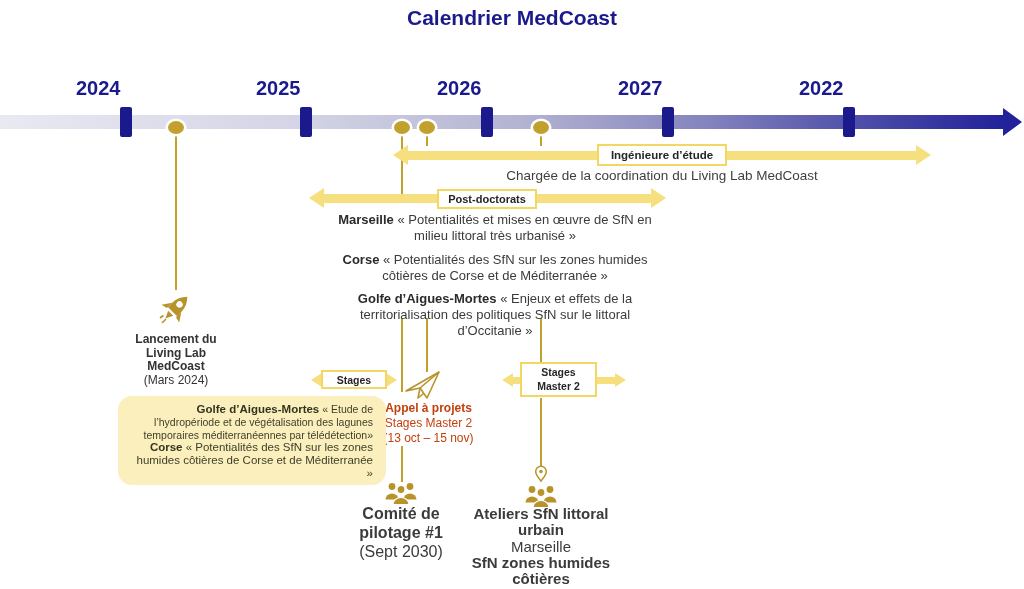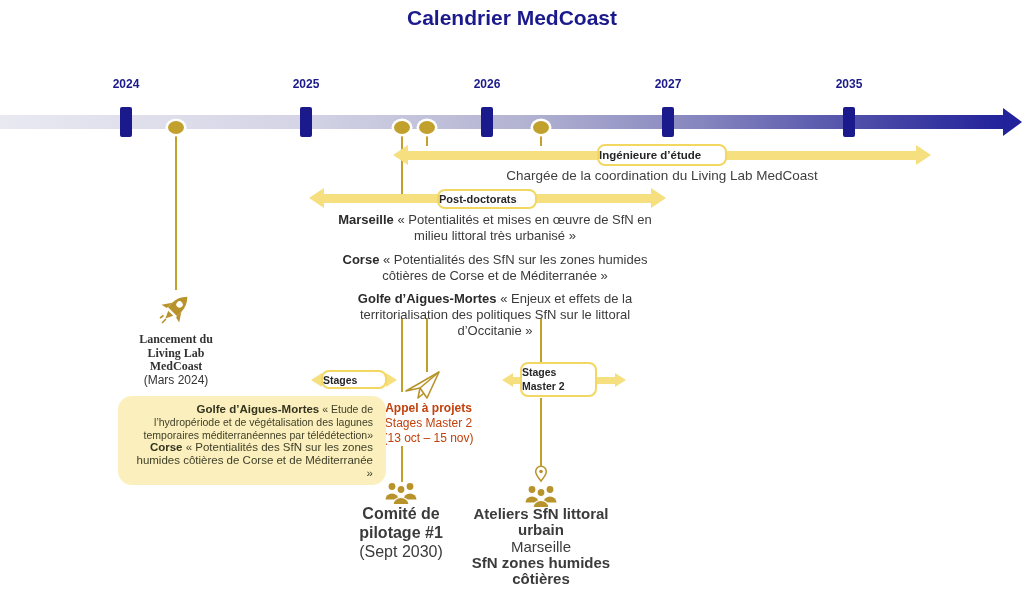--- a/index.html
+++ b/index.html
@@ -10,51 +10,51 @@
   .page-title{position:absolute;top:6px;left:0;width:1024px;text-align:center;
               font-size:21px;font-weight:bold;color:#1b1a8c;}
 
   
   .tl-bar{position:absolute;left:0;top:115px;width:1004px;height:14px;
           background:linear-gradient(90deg,#e9e9f2 0%,#d4d4e6 30%,#b3b3d2 52%,#8585bf 70%,#4646a6 88%,#22229b 100%);}
   .tl-head{position:absolute;left:1003px;top:108px;width:0;height:0;
            border-top:14px solid transparent;border-bottom:14px solid transparent;
            border-left:19px solid #22229b;}
   .tick{position:absolute;top:107px;width:12px;height:30px;background:#1b1a8c;border-radius:2px;z-index:3;}
-  .year{position:absolute;top:77px;width:100px;text-align:center;
-        font-size:12px;font-weight:bold;color:#1b1a8c;}
+  .year{position:absolute;top:77px;width:100px;text-align:left;
+        font-size:20px;font-weight:bold;color:#1b1a8c;}
 
   
   .dot{position:absolute;top:121px;width:16px;height:13px;border-radius:50%;
        background:#c2a02e;box-shadow:0 0 0 2.5px #ffffff;z-index:4;}
   .vline{position:absolute;width:2px;background:#c2a02e;z-index:1;}
 
   
   .da{position:absolute;display:flex;align-items:center;z-index:2;}
   .da .hl{width:0;height:0;border-top:10px solid transparent;border-bottom:10px solid transparent;border-right:15px solid #f6df7e;}
   .da .hr{width:0;height:0;border-top:10px solid transparent;border-bottom:10px solid transparent;border-left:15px solid #f6df7e;}
   .da .shaft{flex:1;height:9px;background:#f6df7e;}
   .da.sm .hl{border-top-width:7px;border-bottom-width:7px;border-right-width:11px;}
   .da.sm .hr{border-top-width:7px;border-bottom-width:7px;border-left-width:11px;}
   .da.sm .shaft{height:7px;}
 
-  .pill{position:absolute;background:#fff;border:2px solid #f3d763;border-radius:8px;
-        display:flex;flex-direction:column;align-items:flex-start;justify-content:center;
+  .pill{position:absolute;background:#fff;border:2px solid #f3d763;border-radius:0;
+        display:flex;flex-direction:column;align-items:center;justify-content:center;
         font-weight:bold;color:#262626;z-index:5;box-sizing:border-box;text-align:center;}
 
   
   .caption{position:absolute;left:412px;top:168px;width:500px;text-align:center;
            font-size:13.5px;color:#3f3f3f;}
   .pd-items{position:absolute;left:330px;top:212px;width:330px;text-align:center;z-index:2;}
   .pd-item{font-size:13px;color:#3b3b3b;line-height:1.22;margin-bottom:8px;}
   .place{font-weight:bold;color:#2b2b2b;}
 
   .launch{position:absolute;left:111px;top:333px;width:130px;text-align:center;
           font-size:12px;color:#333;line-height:1.14;}
-  .launch .b{font-weight:bold;font-family:Liberation Serif, serif;}
+  .launch .b{font-weight:bold;}
 
   .appel{position:absolute;left:356px;top:401px;width:145px;text-align:center;
          font-size:12px;color:#c2410c;line-height:1.25;z-index:2;}
   .appel .b{font-weight:bold;}
 
   .ybox{position:absolute;left:118px;top:396px;width:268px;height:89px;box-sizing:border-box;
         background:#faefbd;border-radius:14px;padding:7px 13px;text-align:right;
         color:#3f3f28;z-index:3;}
   .ybox .sb-place{font-weight:bold;font-size:11.5px;color:#33331f;}
   .ybox .t1{font-size:10.5px;line-height:1.17;}
@@ -77,21 +77,21 @@
 
   <div class="page-title">Calendrier MedCoast</div>
 
   <div class="tl-bar"></div>
   <div class="tl-head"></div>
 
   <div class="year" style="left:76px">2024</div>
   <div class="year" style="left:256px">2025</div>
   <div class="year" style="left:437px">2026</div>
   <div class="year" style="left:618px">2027</div>
-  <div class="year" style="left:799px">2035</div>
+  <div class="year" style="left:799px">2022</div>
 
   <div class="tick" style="left:120px"></div>
   <div class="tick" style="left:300px"></div>
   <div class="tick" style="left:481px"></div>
   <div class="tick" style="left:662px"></div>
   <div class="tick" style="left:843px"></div>
 
   <div class="dot" style="left:168px"></div>
   <div class="dot" style="left:394px"></div>
   <div class="dot" style="left:419px"></div>

